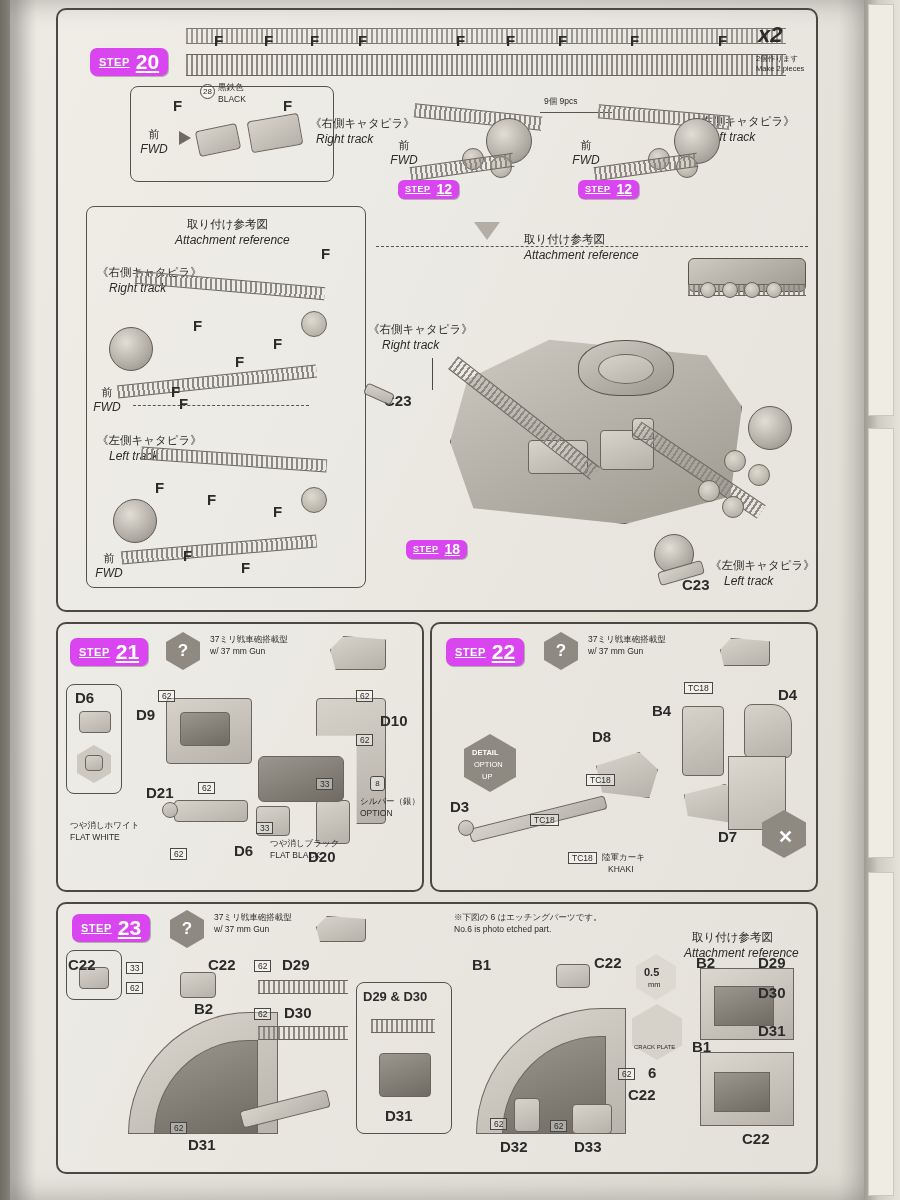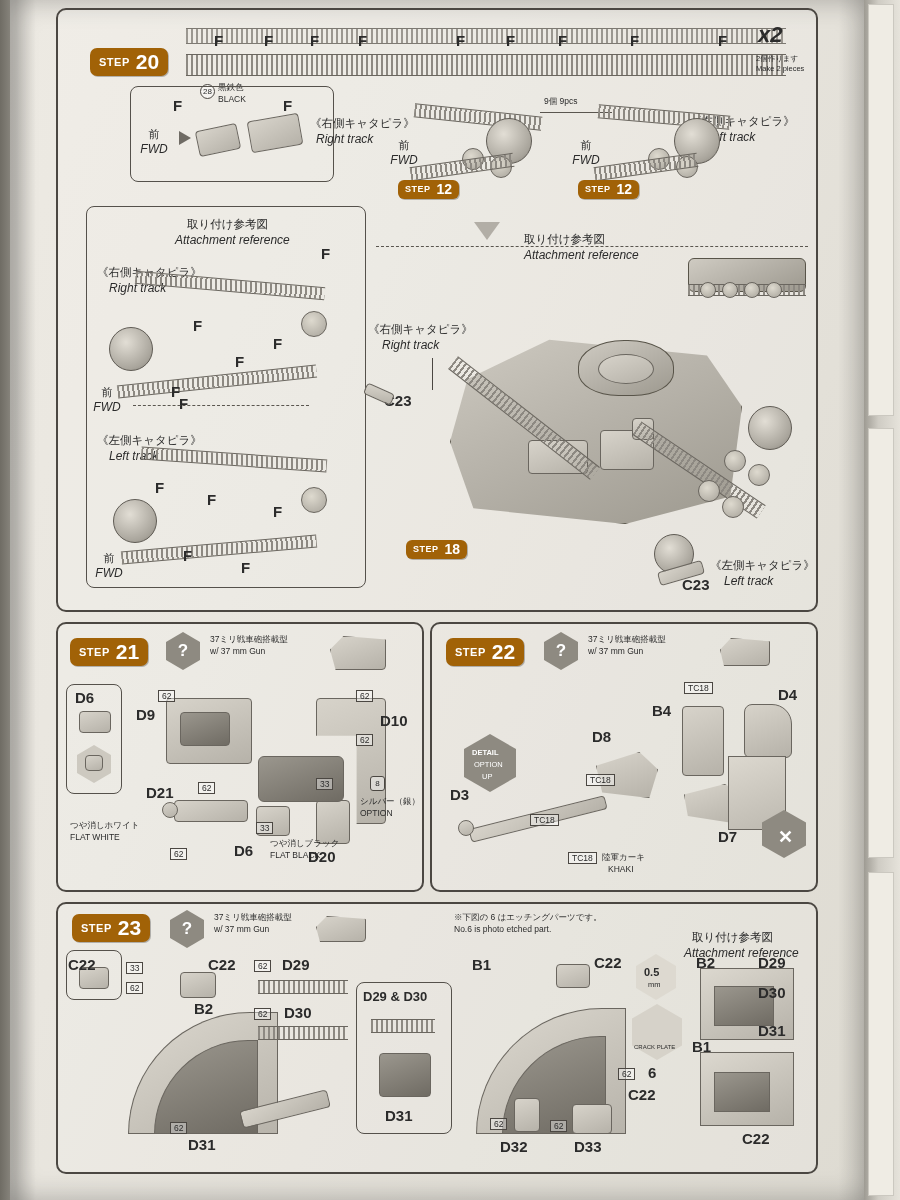--- a/index.html
+++ b/index.html
@@ -44,23 +44,24 @@
     position:absolute; border:2px solid #4b4742; border-radius:10px;
     background:rgba(255,255,255,.16);
   }
   .inner{
     position:absolute; border:1.5px solid #55514b; border-radius:8px;
   }
 
   
   .step-badge{
     position:absolute; display:flex; align-items:center; gap:6px;
-    background:#a16207; color:#fff; border-radius:7px;
+    background:#d946ef; color:#fff; border-radius:7px;
     padding:3px 9px 4px 9px;
     box-shadow:1px 1px 0 rgba(0,0,0,.25);
+    text-decoration:underline;
   }
   .step-badge .lbl{ font-size:11px; letter-spacing:.5px; font-weight:bold; }
   .step-badge .num{ font-size:21px; font-weight:bold; line-height:1; }
   .step-badge.sm{ padding:2px 7px 3px; border-radius:6px; }
   .step-badge.sm .lbl{ font-size:9px; }
   .step-badge.sm .num{ font-size:14px; }
 
   
   .jp, .en, .lab, .tiny { position:absolute; white-space:nowrap; }
   .jp { font-size:11.5px; }
@@ -393,21 +394,21 @@
     <div class="tiny" style="left:156px; top:22px;">w/ 37 mm Gun</div>
     <div class="sil r" style="left:288px; top:14px; width:50px; height:28px; clip-path:polygon(0 42%,22% 0,100% 12%,100% 100%,8% 100%);"></div>
 
     <div class="hex dark" style="left:32px; top:110px; width:52px; height:58px;"></div>
     <div class="tiny2" style="left:40px; top:124px; color:#fff; font-weight:bold;">DETAIL</div>
     <div class="tiny2" style="left:42px; top:136px; color:#fff;">OPTION</div>
     <div class="tiny2" style="left:50px; top:148px; color:#fff;">UP</div>
 
     <div class="sil r" style="left:36px; top:188px; width:140px; height:14px; transform:rotate(-14deg);"></div>
     <div class="sil rr" style="left:26px; top:196px; width:16px; height:16px;"></div>
-    <div class="lab" style="left:18px; top:162px;">D3</div>
+    <div class="lab" style="left:18px; top:174px;">D3</div>
 
     <div class="sil r" style="left:164px; top:128px; width:62px; height:46px; clip-path:polygon(0 30%,70% 0,100% 38%,86% 100%,10% 88%);"></div>
     <div class="lab" style="left:160px; top:104px;">D8</div>
 
     <div class="sil r" style="left:250px; top:82px; width:42px; height:70px;"></div>
     <div class="lab" style="left:220px; top:78px;">B4</div>
 
     <div class="sil r" style="left:312px; top:80px; width:48px; height:54px; border-radius:8px 20px 6px 6px;"></div>
     <div class="lab" style="left:346px; top:62px;">D4</div>
 

